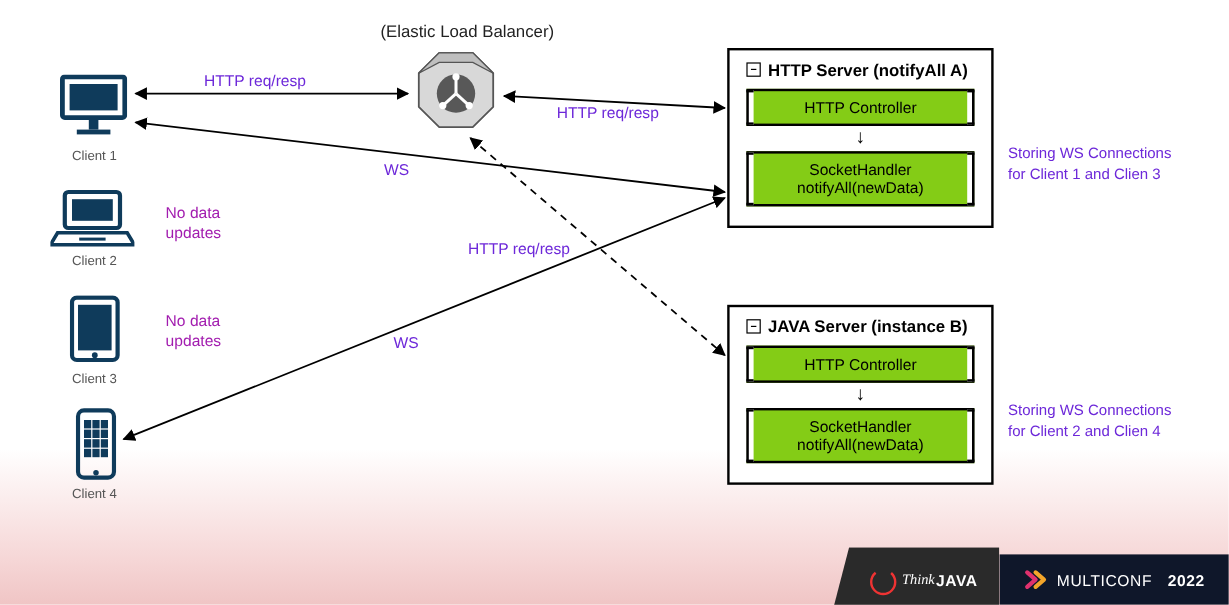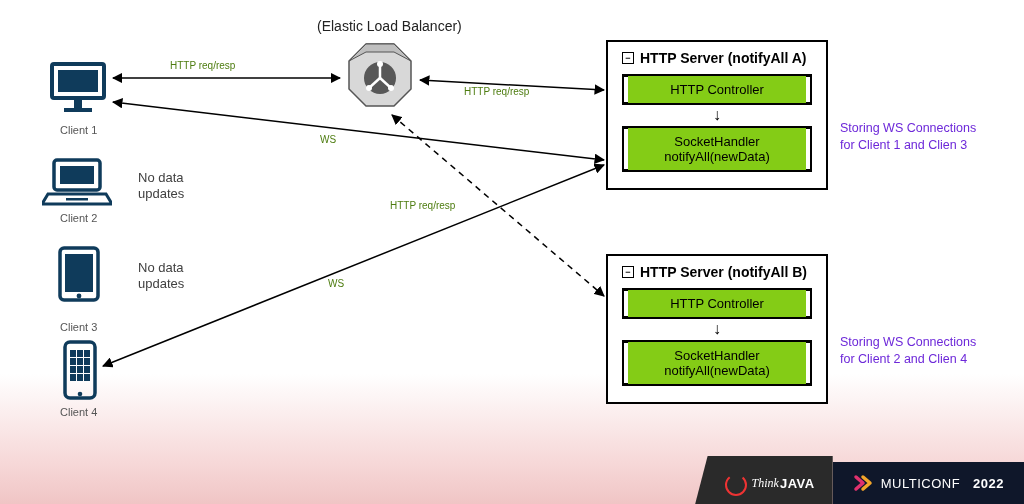--- a/index.html
+++ b/index.html
@@ -21,21 +21,21 @@
   .canvas { position: absolute; inset: 0; z-index: 1; }
 
   
   .client-icon { position: absolute; color: #0f3b5b; }
   .client-label { position: absolute; font-size: 11px; color: #555; }
 
   .note {
     position: absolute;
     font-size: 13px;
     line-height: 1.25;
-    color: #404040;
+    color: #a21caf;
   }
 
   
   .elb-label {
     position: absolute;
     font-size: 14px;
     color: #222;
   }
   .elb {
     position: absolute;
@@ -97,22 +97,22 @@
   
   .edges {
     position: absolute;
     inset: 0;
     width: 1024px;
     height: 504px;
     pointer-events: none;
   }
   .edge-label {
     position: absolute;
-    font-size: 10px;
-    color: #4d7c0f;
+    font-size: 13px;
+    color: #6d28d9;
     background: rgba(255,255,255,0.0);
     padding: 0 2px;
   }
 
   
   .footer {
     position: absolute;
     right: 0; bottom: 0;
     height: 42px;
     display: flex;
@@ -194,21 +194,21 @@
   </div>
   <div class="client-label" style="left:60px; top:212px;">Client 2</div>
 
   <div class="client-icon" style="left:58px; top:246px;">
     <svg width="42" height="56" viewBox="0 0 42 56">
       <rect x="2" y="2" width="38" height="52" rx="4" fill="none" stroke="#0f3b5b" stroke-width="3.5"></rect>
       <rect x="7" y="8" width="28" height="38" fill="#0f3b5b"></rect>
       <circle cx="21" cy="50" r="2.4" fill="#0f3b5b"></circle>
     </svg>
   </div>
-  <div class="client-label" style="left:60px; top:310px;margin-top:11px;">Client 3</div>
+  <div class="client-label" style="left:60px; top:310px;">Client 3</div>
 
   <div class="client-icon" style="left:63px; top:340px;">
     <svg width="34" height="60" viewBox="0 0 34 60">
       <rect x="2" y="2" width="30" height="56" rx="5" fill="none" stroke="#0f3b5b" stroke-width="3.5"></rect>
       <circle cx="17" cy="54" r="2.3" fill="#0f3b5b"></circle>
       <g fill="#0f3b5b">
         <rect x="7" y="10" width="6" height="7"></rect>
           <rect x="14" y="10" width="6" height="7"></rect>
           <rect x="21" y="10" width="6" height="7"></rect>
         <rect x="7" y="18" width="6" height="7"></rect>
@@ -246,21 +246,21 @@
       <div>SocketHandler</div>
       <div>notifyAll(newData)</div>
     </div>
   </div>
   <div class="side-note" style="left:840px; top:120px; white-space:pre;">Storing WS Connections
 for Client 1 and Clien 3</div>
 
   <div class="server" style="left:606px; top:254px; width:222px;">
     <div class="server-title">
       <span class="collapse-ico">−</span>
-      <span>HTTP Server (notifyAll B)</span>
+      <span>JAVA Server (instance B)</span>
     </div>
     <div class="inner">
       <span class="bar-l"></span><span class="bar-r"></span>
       <span>HTTP Controller</span>
     </div>
     <div class="down-arrow">↓</div>
     <div class="inner">
       <span class="bar-l"></span>
         <span class="bar-r"></span>
       <div>SocketHandler</div>

